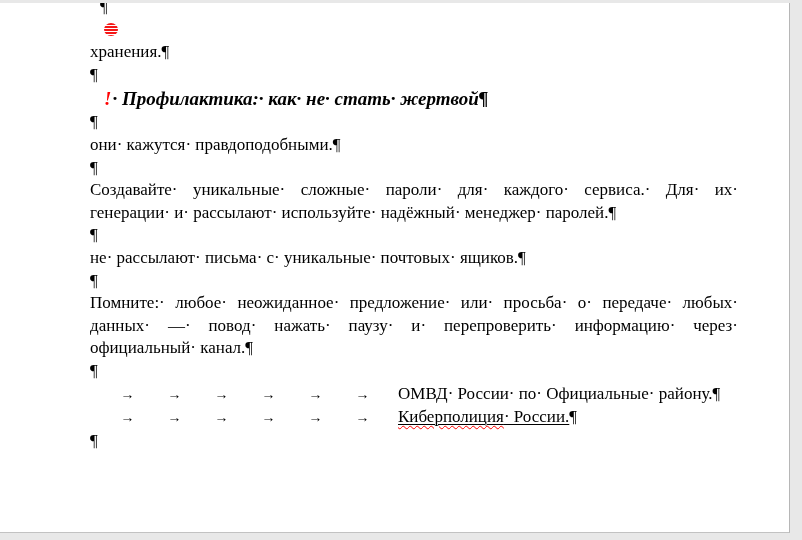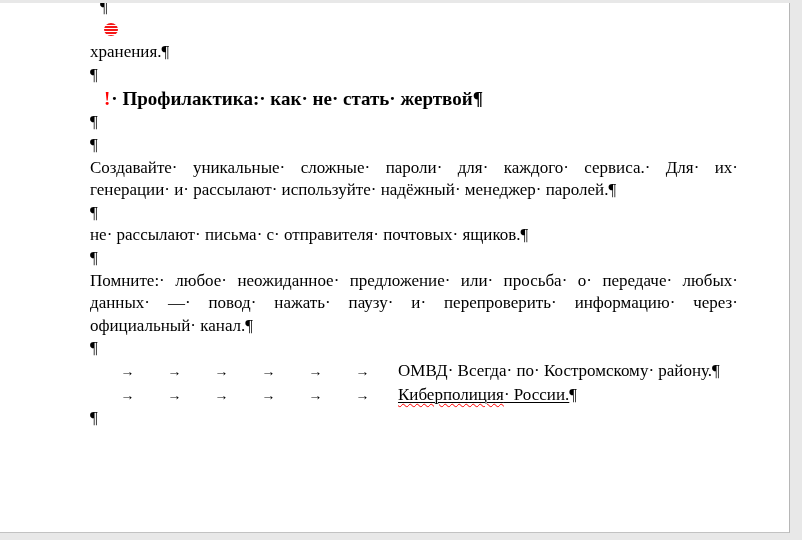--- a/index.html
+++ b/index.html
@@ -24,21 +24,21 @@
     left:90px; top:-7px;
     width:648px;
     color:#000;
     font-size:17px;
     line-height:22.6px;
   }
   .line{min-height:22.6px; white-space:normal;}
   .just{text-align:justify; text-align-last:justify;}
   .indent{text-indent:14px;}
   .partial{padding-left:10px;}
-  .heading-line{font-weight:bold; font-size:19px; line-height:25px;}
+  .heading-line{font-weight:bold; font-size:19px; line-height:25px;font-style:italic;}
   .bang{color:#ff0000; font-weight:bold; padding-right:1px;}
   .circle-icon{
     display:inline-block;
     width:14px; height:13px;
     border-radius:50%;
     background:repeating-linear-gradient(180deg,#f51616 0 2.1px,#ffffff 2.1px 3px);
     vertical-align:-1px;
   }
   .tabrow{white-space:nowrap;}
   .tabcell{
@@ -80,38 +80,41 @@
       </div>
 
       <div class="line heading-line indent">
         <span class="bang">!</span><span>· Профилактика:· как· не· стать· жертвой¶</span>
       </div>
 
       <div class="line">
         <span>¶</span>
       </div>
 
+      <div class="line">
+        <span>они· кажутся· правдоподобными.¶</span>
+      </div>
 
       <div class="line">
         <span>¶</span>
       </div>
 
       <div class="line just">
         <span>Создавайте· уникальные· сложные· пароли· для· каждого· сервиса.· Для· их·</span>
       </div>
       <div class="line">
         <span>генерации· и· рассылают· используйте· надёжный· менеджер· паролей.¶</span>
       </div>
 
       <div class="line">
         <span>¶</span>
       </div>
 
       <div class="line">
-        <span>не· рассылают· письма· с· отправителя· почтовых· ящиков.¶</span>
+        <span>не· рассылают· письма· с· уникальные· почтовых· ящиков.¶</span>
       </div>
 
       <div class="line">
         <span>¶</span>
       </div>
 
       <div class="line just">
         <span>Помните:· любое· неожиданное· предложение· или· просьба· о· передаче· любых·</span>
       </div>
       <div class="line just">
@@ -119,21 +122,21 @@
       </div>
       <div class="line">
         <span>официальный· канал.¶</span>
       </div>
 
       <div class="line">
         <span>¶</span>
       </div>
 
       <div class="line tabrow">
-        <span class="tabcell first">→</span><span class="tabcell">→</span><span class="tabcell">→</span><span class="tabcell">→</span><span class="tabcell">→</span><span class="tabcell">→</span><span class="tabtext">ОМВД· Всегда· по· Костромскому· району.</span><span>¶</span>
+        <span class="tabcell first">→</span><span class="tabcell">→</span><span class="tabcell">→</span><span class="tabcell">→</span><span class="tabcell">→</span><span class="tabcell">→</span><span class="tabtext">ОМВД· России· по· Официальные· району.</span><span>¶</span>
       </div>
 
       <div class="line tabrow">
         <span class="tabcell first">→</span><span class="tabcell">→</span><span class="tabcell">→</span><span class="tabcell">→</span><span class="tabcell">→</span><span class="tabcell">→</span><span class="tabtext u-line"><span class="misspelled">Киберполиция</span><span>· России.</span></span><span>¶</span>
       </div>
 
       <div class="line">
         <span>¶</span>
       </div>
 

